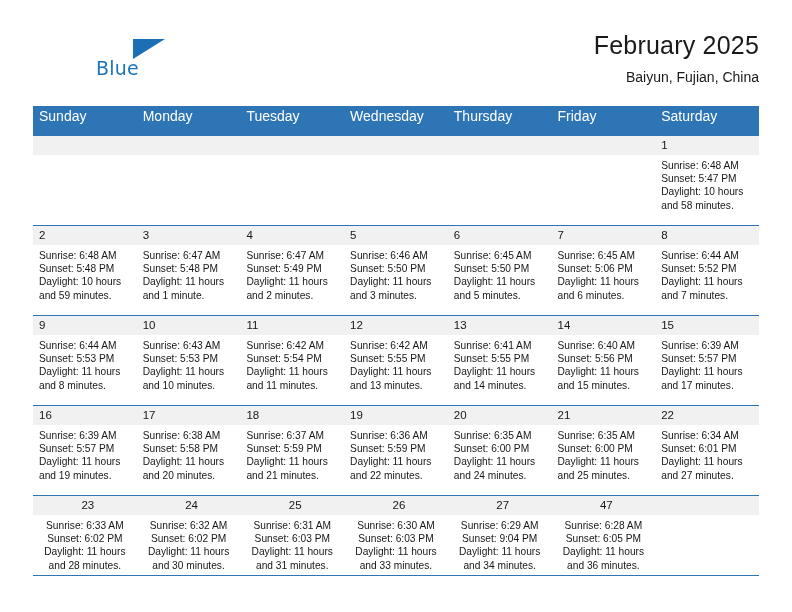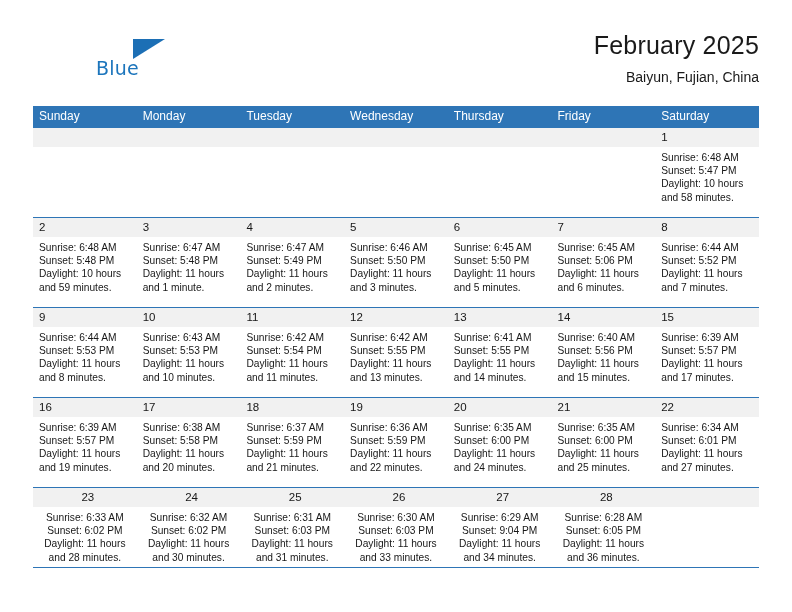--- a/index.html
+++ b/index.html
@@ -101,24 +101,24 @@
     top: 106px;
     width: 726px;
     border-collapse: collapse;
     table-layout: fixed;
   }
   .calendar col { width: 103.71px; }
 
   .calendar thead th {
     background: #2e75b6;
     color: #ffffff;
-    font-size: 12px;
+    font-size: 14px;
     font-weight: 400;
     text-align: left;
-    padding: 4px 0 4px 6px;
+    padding: 4px 0 12px 6px;
     height: 20px;
     line-height: 13px;
     border: none;
   }
 
   .calendar tbody td {
     vertical-align: top;
     padding: 0;
     height: 90px;
     border-top: 1.6px solid #2e75b6;
@@ -525,21 +525,21 @@
               <div class="cell-body">
                 <div>Sunrise: 6:29 AM</div>
                 <div>Sunset: 9:04 PM</div>
                 <div>Daylight: 11 hours</div>
                 <div>and 34 minutes.</div>
               </div>
             </div>
           </td>
           <td>
             <div class="cell">
-              <div class="daynum-bar">28</div>
+              <div class="daynum-bar">47</div>
               <div class="cell-body">
                 <div>Sunrise: 6:28 AM</div>
                 <div>Sunset: 6:05 PM</div>
                 <div>Daylight: 11 hours</div>
                 <div>and 36 minutes.</div>
               </div>
             </div>
           </td>
           <td>
             <div class="cell cell-empty">

